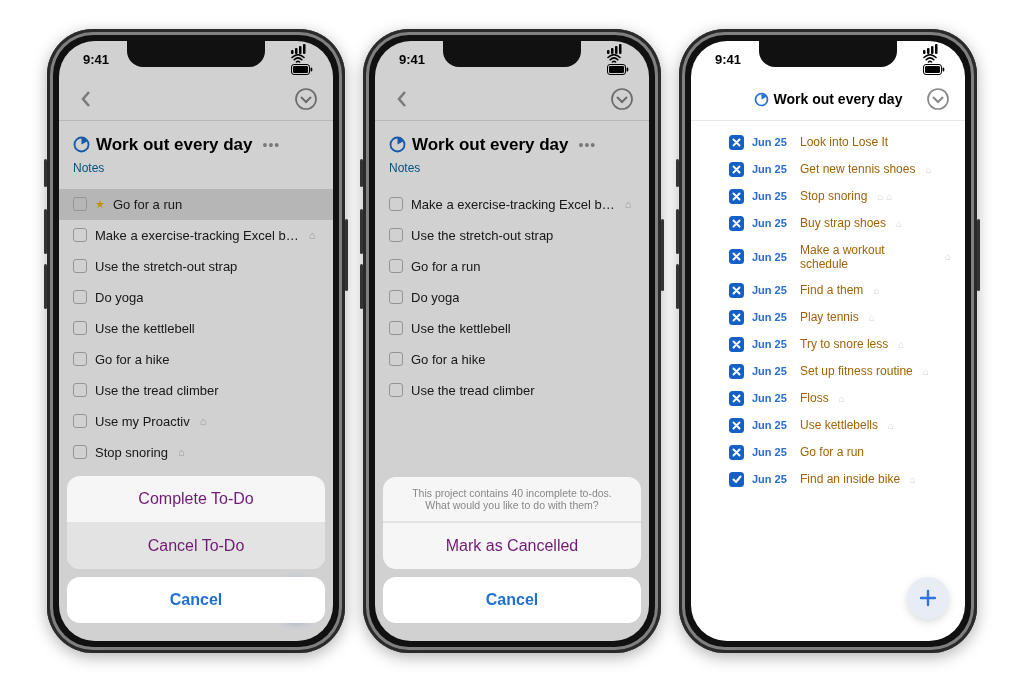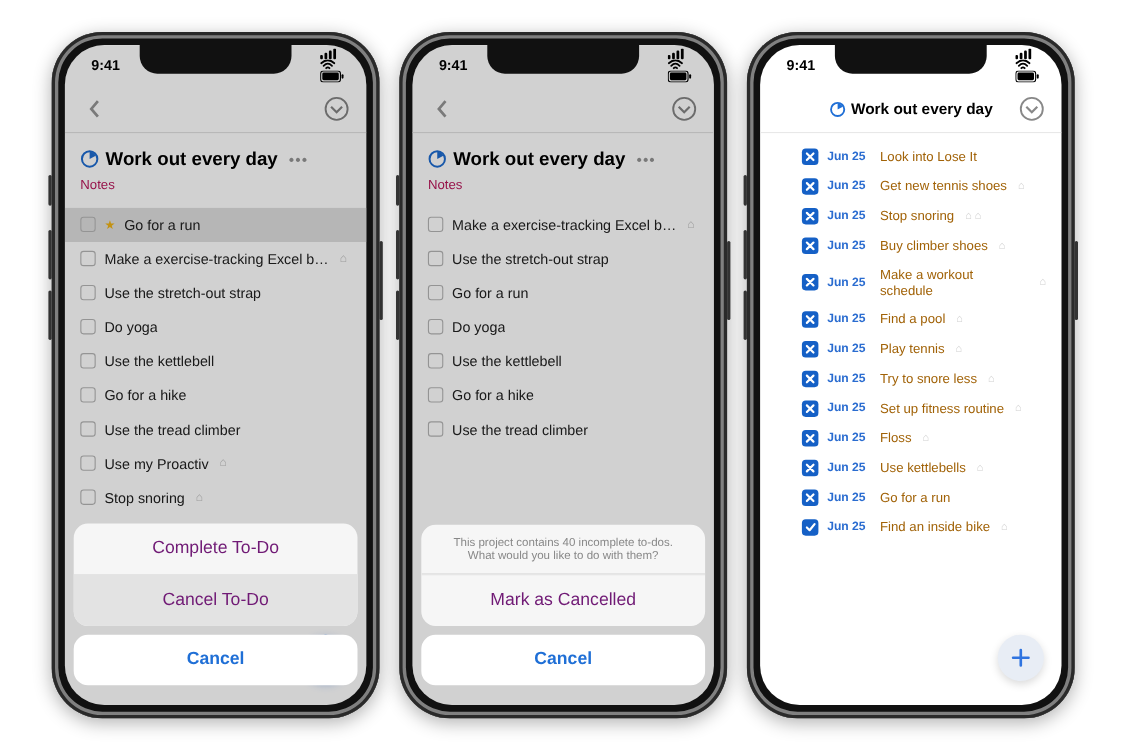--- a/index.html
+++ b/index.html
@@ -63,21 +63,21 @@
     border-bottom:1px solid #e8e8e8;
   }
   .navbar .center { flex:1; text-align:center; font-size:14px; font-weight:700; display:flex; align-items:center; justify-content:center; gap:5px; }
   .nav-left, .nav-right { width:34px; display:flex; justify-content:center; }
 
   
   .titlesection { padding: 14px 14px 4px; }
   .titlesection .row1 { display:flex; align-items:center; gap:6px; }
   .titlesection h1 { font-size:17px; font-weight:700; }
   .moredots { color:#999; font-size:14px; letter-spacing:1px; margin-left:4px; }
-  .notes { color:#be185d; font-size:12px; margin-top:6px; }
+  .notes { color:#0369a1; font-size:12px; margin-top:6px; }
 
   
   .list { padding: 10px 0 0; }
   .todo {
     display:flex; align-items:center;
     padding: 8px 14px;
     font-size:13px; color:#222;
     gap:8px;
   }
   .todo.selected { background:#e6e6e6; }
@@ -470,41 +470,41 @@
           <span class="c-label">Stop snoring</span>
           <span class="c-trail">⌂ ⌂</span>
         </div>
         <div class="c-row">
           <span class="c-check">
             <svg width="9" height="9">
               <path d="M1.5 1.5 L7.5 7.5 M7.5 1.5 L1.5 7.5" stroke="#fff" stroke-width="2" stroke-linecap="round"></path>
             </svg>
           </span>
           <span class="c-date">Jun 25</span>
-          <span class="c-label">Buy climber shoes</span>
+          <span class="c-label">Buy strap shoes</span>
           <span class="c-trail">⌂</span>
         </div>
         <div class="c-row">
           <span class="c-check">
             <svg width="9" height="9">
               <path d="M1.5 1.5 L7.5 7.5 M7.5 1.5 L1.5 7.5" stroke="#fff" stroke-width="2" stroke-linecap="round"></path>
             </svg>
           </span>
           <span class="c-date">Jun 25</span>
           <span class="c-label">Make a workout schedule</span>
           <span class="c-trail">⌂</span>
         </div>
         <div class="c-row">
           <span class="c-check">
             <svg width="9" height="9">
               <path d="M1.5 1.5 L7.5 7.5 M7.5 1.5 L1.5 7.5" stroke="#fff" stroke-width="2" stroke-linecap="round"></path>
             </svg>
           </span>
           <span class="c-date">Jun 25</span>
-          <span class="c-label">Find a pool</span>
+          <span class="c-label">Find a them</span>
           <span class="c-trail">⌂</span>
         </div>
         <div class="c-row">
           <span class="c-check">
             <svg width="9" height="9">
               <path d="M1.5 1.5 L7.5 7.5 M7.5 1.5 L1.5 7.5" stroke="#fff" stroke-width="2" stroke-linecap="round"></path>
             </svg>
           </span>
           <span class="c-date">Jun 25</span>
           <span class="c-label">Play tennis</span>

